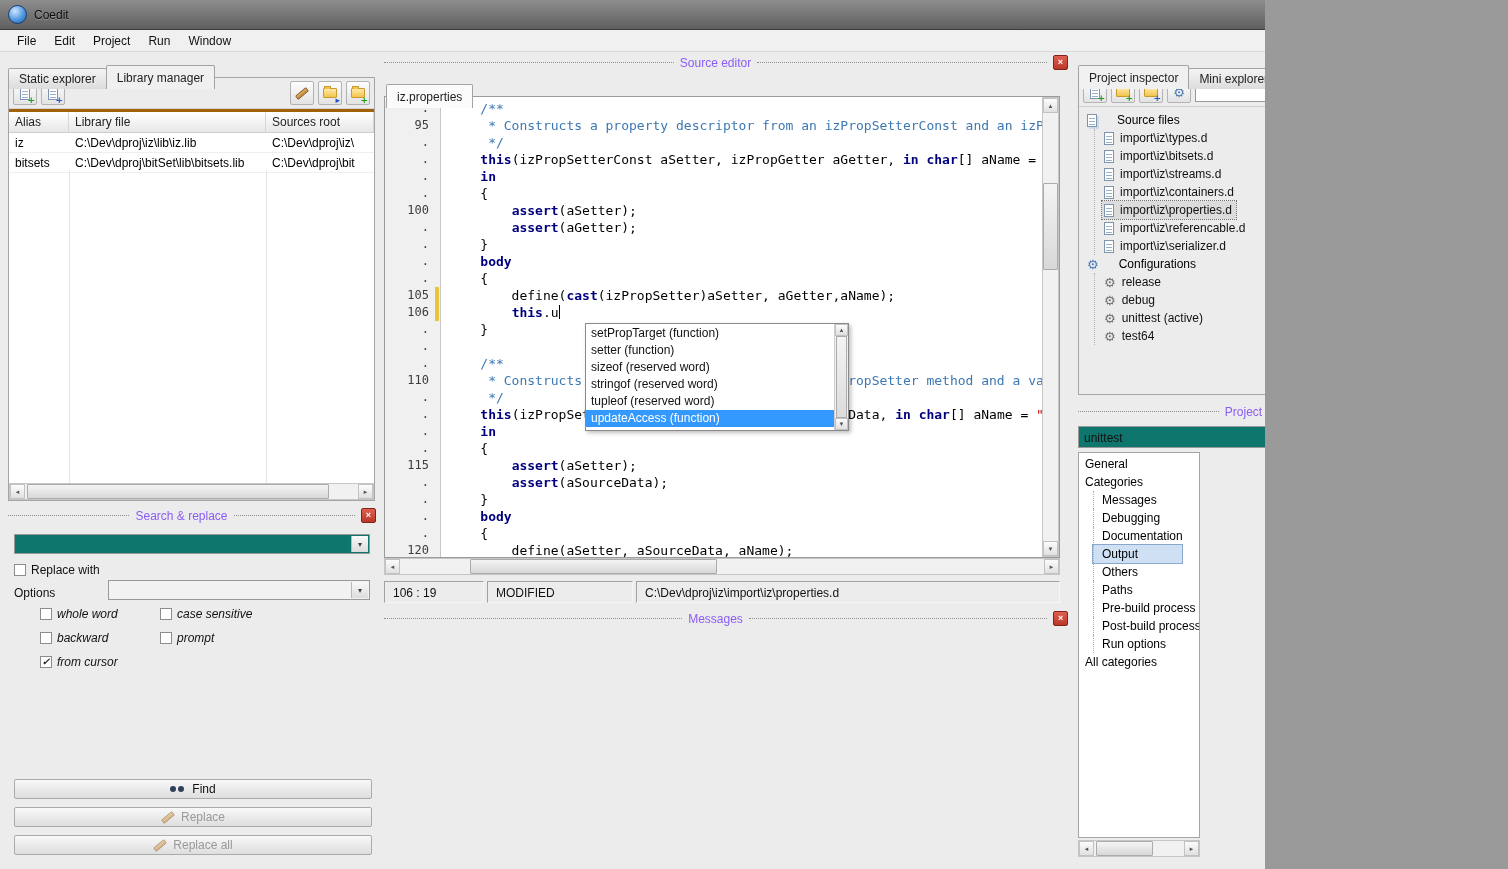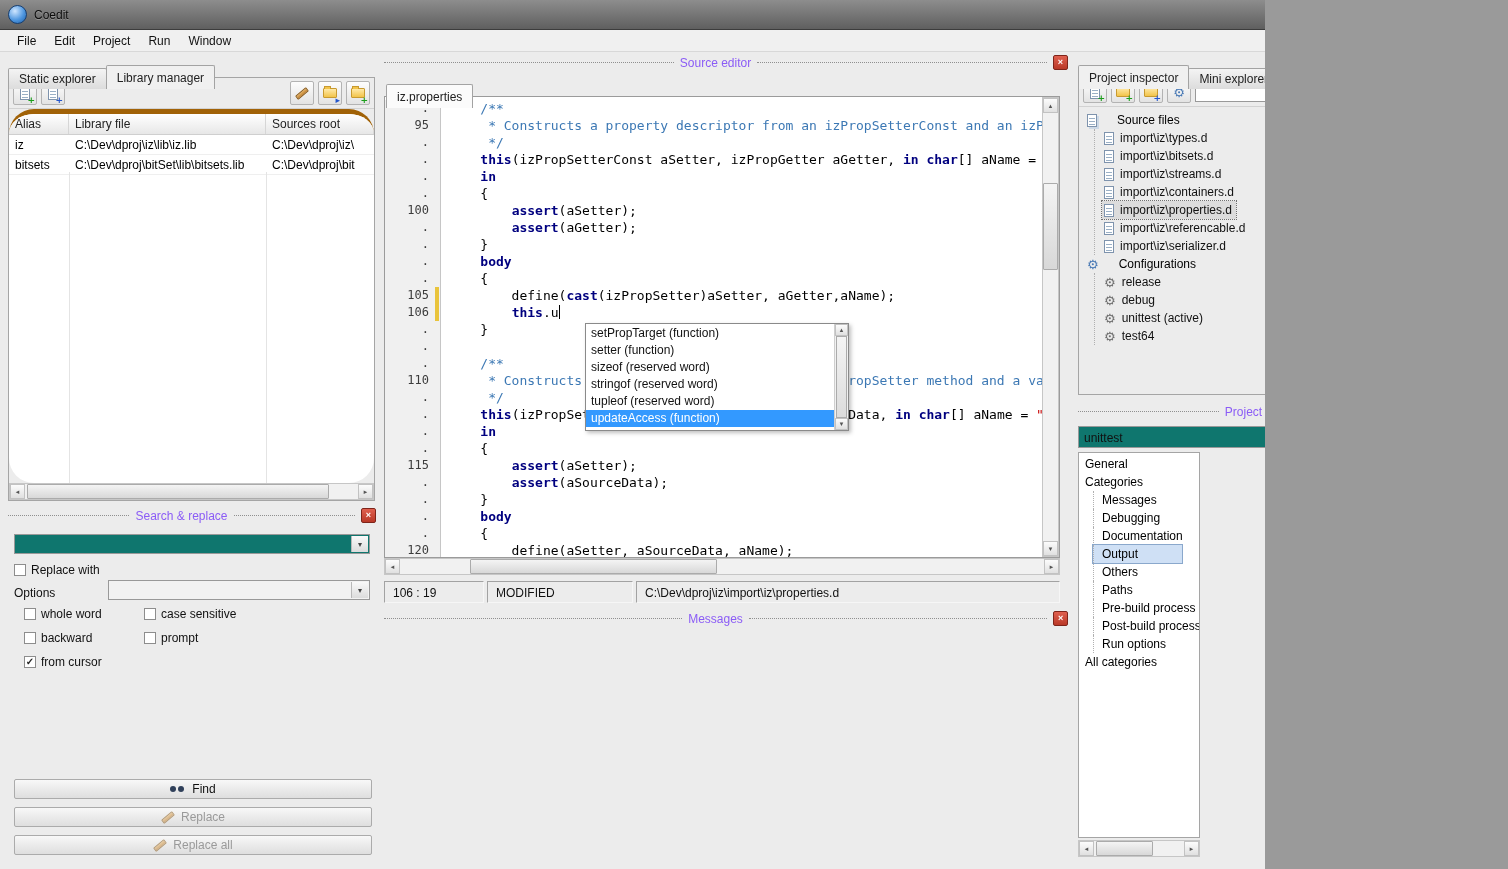--- a/index.html
+++ b/index.html
@@ -67,21 +67,21 @@
   .ic-pencil{width:12px;height:3px;background:linear-gradient(#e8b465,#c08030);border:1px solid #8a5a18;
     transform:rotate(-40deg);border-radius:1px;}
   .ic-gear{font-family:"DejaVu Sans",sans-serif;font-size:13px;color:#6f6f6f;line-height:1;}
   .ic-gear.blue{color:#4a7ab5;}
   .ic-funnel{width:0;height:0;border-left:6px solid transparent;border-right:6px solid transparent;
     border-top:8px solid #8b97a5;position:relative;}
   .ic-funnel::after{content:'';position:absolute;left:-1px;top:-2px;width:2px;height:7px;background:#8b97a5;}
   .ic-binoc{width:6px;height:6px;border-radius:50%;background:#30405a;box-shadow:8px 0 0 #30405a;margin-right:10px;}
 
   
-  .lib-table{flex:1;background:#fff;position:relative;overflow:hidden;border-top:5px solid #a16207;border-radius:25px;}
+  .lib-table{flex:1;background:#fff;position:relative;overflow:hidden;border-top:3px solid #a16207;}
   .lib-head{display:flex;height:20px;background:linear-gradient(#ffffff,#e7e7e7);border-bottom:1px solid #cfcfcf;}
   .lib-hcell{box-sizing:border-box;padding:3px 0 0 6px;border-right:1px solid #d6d6d6;color:#222;}
   .lib-row{display:flex;height:19px;border-bottom:1px solid #efefef;}
   .lib-cell{box-sizing:border-box;padding:3px 0 0 6px;overflow:hidden;white-space:nowrap;color:#000;}
   .c0{width:60px;flex:0 0 60px;} .c1{width:197px;flex:0 0 197px;} .c2{flex:1;}
   .lib-filler{position:absolute;left:0;right:0;bottom:0;top:58px;}
   .lib-filler .vl{position:absolute;top:0;bottom:0;width:1px;background:#e4e4e4;}
 
   
   .sb{background:#f1f1f1;border:1px solid #c6c6c6;box-sizing:border-box;display:flex;}
@@ -259,21 +259,21 @@
     </div>
     <label class="check-row abs" style="left:6px;top:34px;justify-content:space-between;">
       <span class="cb"></span>
       <span class="cb-label">Replace with</span>
     </label>
     <div class="combo dis abs" style="left:100px;top:34px;width:262px;">
       <span class="val"></span>
       <span class="arrowbtn">▾</span>
     </div>
     <div class="abs" style="left:6px;top:60px;">Options</div>
-    <div class="abs" id="opts" style="left:16px;top:78px;width:344px;">
+    <div class="abs" id="opts" style="left:32px;top:78px;width:344px;font-style:italic;">
         <label class="check-row">
           <span class="cb"></span>
           <span class="cb-label">whole word</span>
         </label>
         <label class="check-row">
           <span class="cb"></span>
           <span class="cb-label">case sensitive</span>
         </label>
         <label class="check-row">
           <span class="cb"></span>

